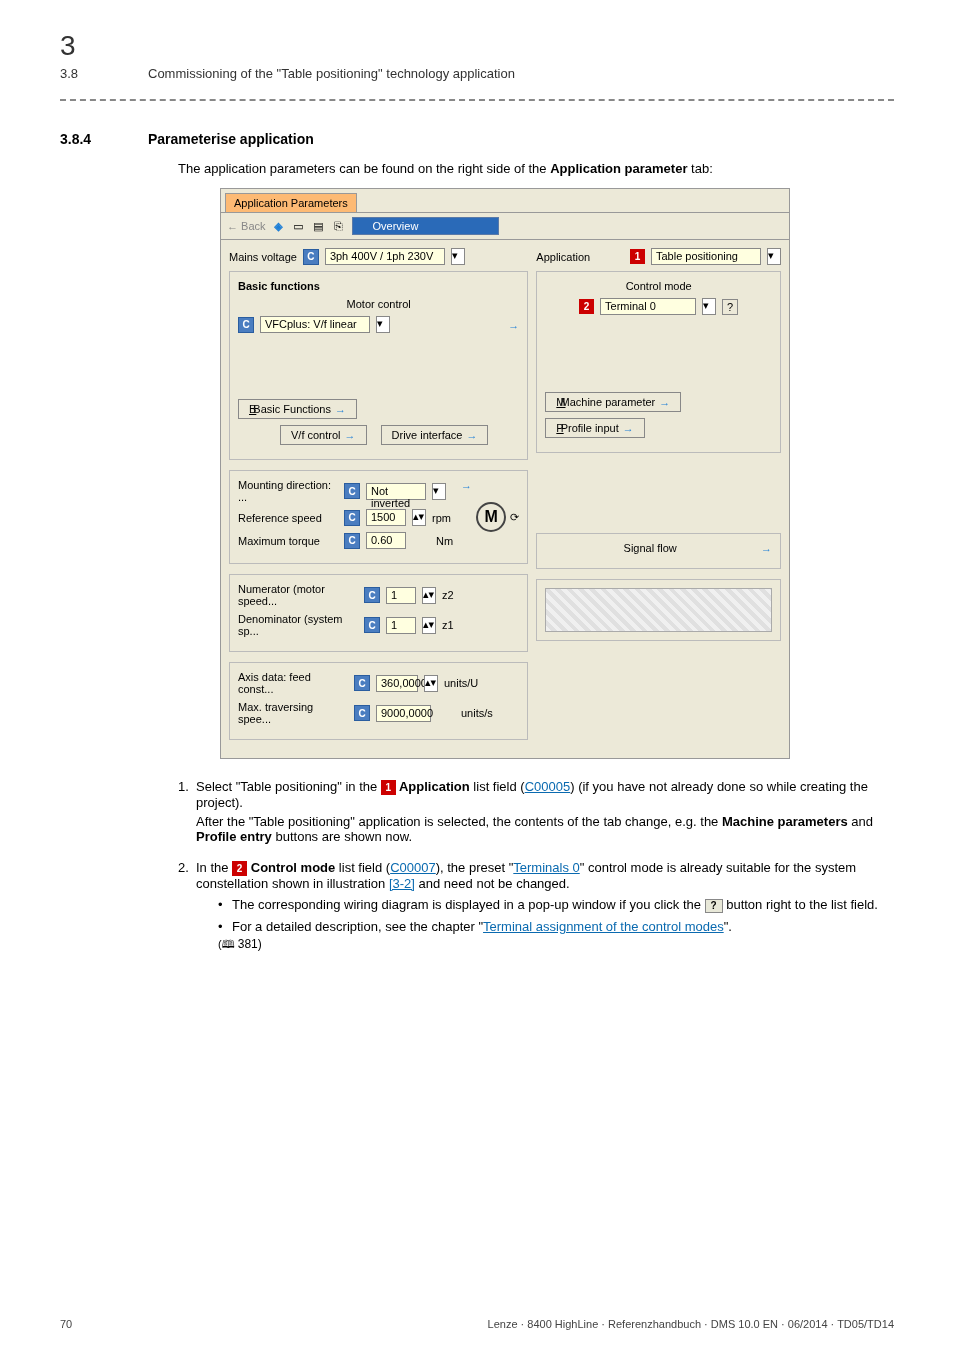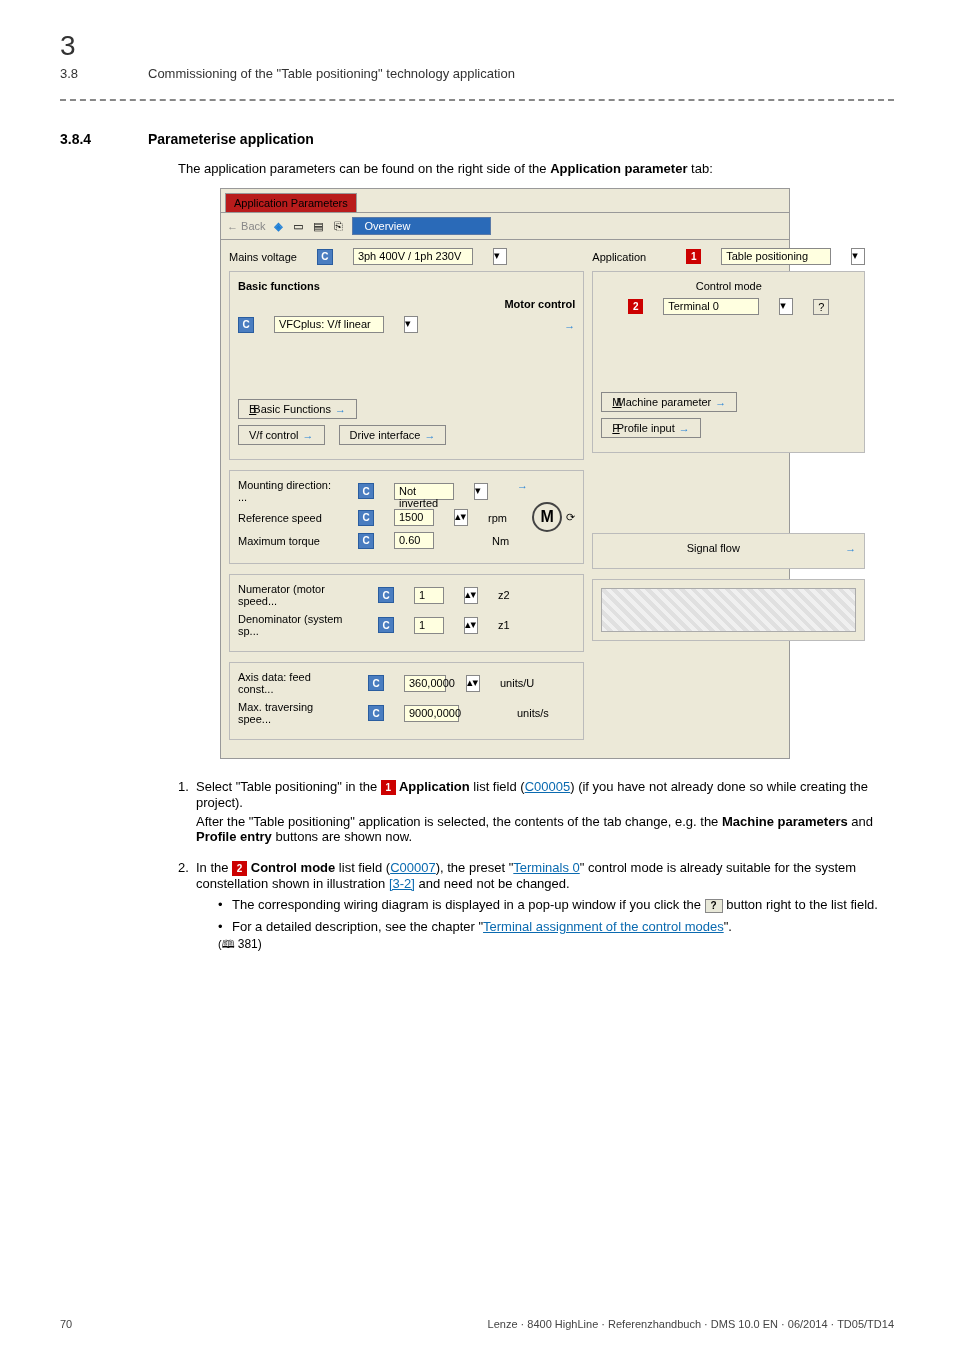--- a/index.html
+++ b/index.html
@@ -30,44 +30,44 @@
     border: 1px solid #999;
     font-family: Tahoma, Arial, sans-serif;
     font-size: 11px;
     color: #000;
     background: #ece9d8;
     margin-bottom: 20px;
   }
   .ss-tab {
     display: inline-block;
     padding: 3px 8px;
-    background: #b91c1c;
+    background: #fdba74;
     border: 1px solid #999;
     border-bottom: none;
     margin: 4px 0 0 4px;
   }
   .ss-toolbar {
     display: flex;
     align-items: center;
     gap: 6px;
     padding: 4px 6px;
     border-top: 1px solid #999;
     border-bottom: 1px solid #999;
   }
   .ss-back { color: #888; }
   .ss-dropdown-overview {
     background: #2a6ab8;
     color: #fff;
-    padding: 2px 80px 2px 12px;
+    padding: 2px 80px 2px 20px;
     border: 1px solid #5a7aa8;
   }
   .ss-icon { width: 14px; height: 14px; display: inline-flex; align-items: center; justify-content: center; }
   .ss-body { padding: 8px; display: flex; gap: 8px; }
   .ss-col { flex: 1; }
-  .ss-fieldrow { display: flex; align-items: center; gap: 20px; margin-bottom: 6px; }
+  .ss-fieldrow { display: flex; align-items: center; gap: 6px; margin-bottom: 6px; }
   .ss-label { flex: 0 0 auto; }
   .ss-cbtn {
     width: 16px; height: 16px;
     background: #4a7dc0;
     color: #fff;
     font-size: 10px;
     font-weight: bold;
     display: inline-flex;
     align-items: center;
     justify-content: center;
@@ -193,38 +193,38 @@
 
     <div class="ss-col">
       <div class="ss-fieldrow">
         <span class="ss-label">Mains voltage</span>
         <span class="ss-cbtn">C</span>
         <span class="ss-input" style="width:120px;">3ph 400V / 1ph 230V</span>
         <span class="ss-select" style="width:14px;">▾</span>
       </div>
       <div class="ss-group">
         <div class="ss-group-title">Basic functions</div>
-        <div class="ss-fieldrow" style="justify-content:flex-end;font-weight:bold;">
+        <div class="ss-fieldrow" style="justify-content:center;">
           <span>Motor control</span>
         </div>
         <div class="ss-fieldrow">
           <span class="ss-cbtn">C</span>
           <span class="ss-input" style="width:110px;">VFCplus: V/f linear</span>
           <span class="ss-select" style="width:14px;">▾</span>
           <span class="ss-arrow" style="margin-left:auto;">→</span>
         </div>
         <div style="height:60px;"></div>
         <div class="ss-fieldrow" style="gap:14px;">
           <span class="ss-button">
               <u>B</u>
               <span style="margin-left:-7px;">Basic Functions</span>
               <span class="ss-arrow">→</span>
             </span>
         </div>
-        <div class="ss-fieldrow" style="gap:14px;">
+        <div class="ss-fieldrow" style="gap:14px;margin-left:42px;">
           <span class="ss-button">
               <span>V/f control</span>
               <span class="ss-arrow">→</span>
             </span>
           <span class="ss-button">
               <span>Drive interface</span>
               <span class="ss-arrow">→</span>
             </span>
         </div>
       </div>

